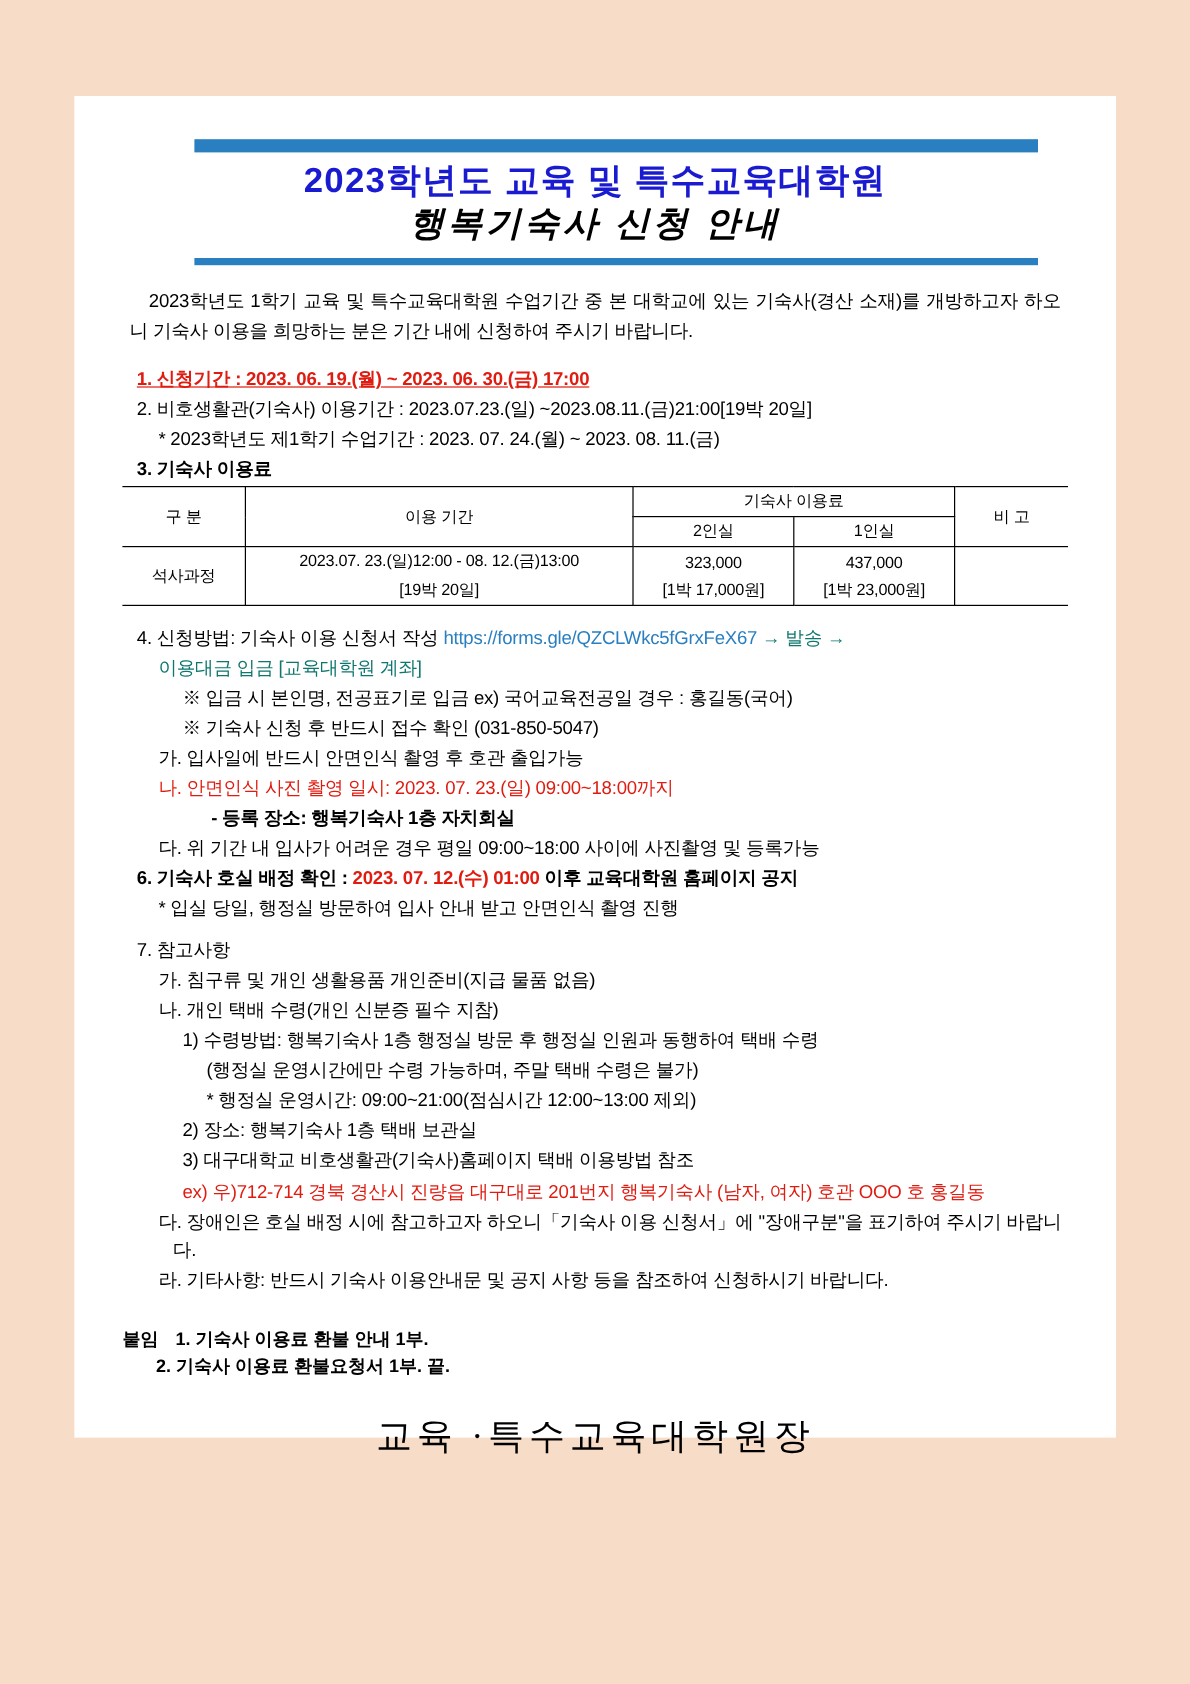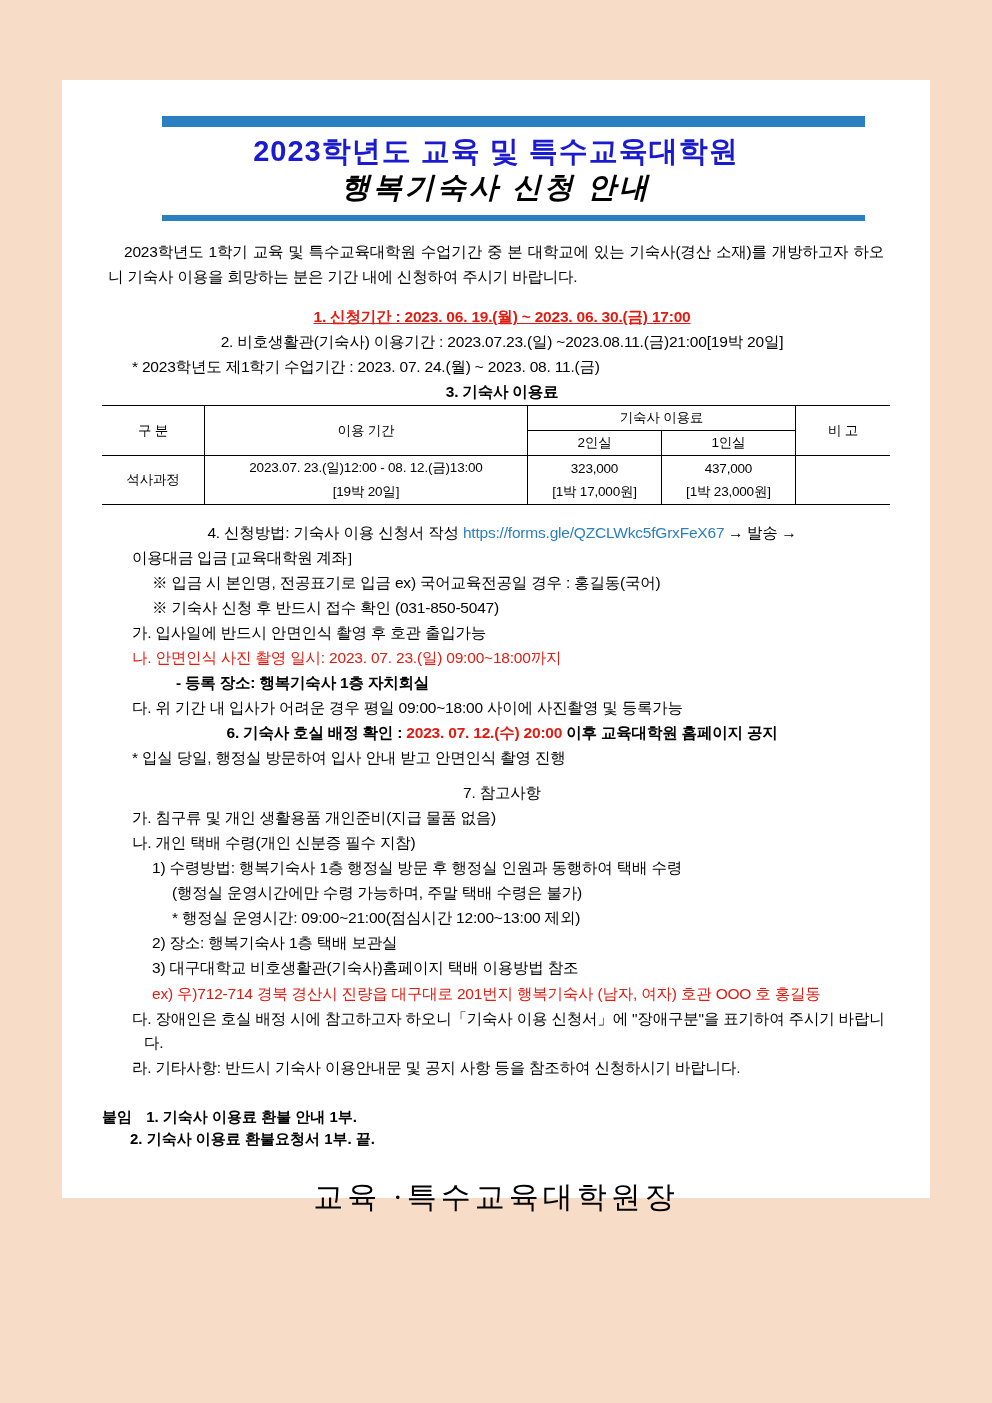--- a/index.html
+++ b/index.html
@@ -65,39 +65,38 @@
   .list {
     margin-top: 16px;
     font-size: 15.5px;
     line-height: 1.55;
     letter-spacing: -0.2px;
   }
   .li {
     padding-left: 22px;
     text-indent: -10px;
     margin-bottom: 1px;
-    text-align: center;
   }
   .li2 {
     padding-left: 42px;
     text-indent: -12px;
     margin-bottom: 1px;
   }
   .li3 {
     padding-left: 62px;
     text-indent: -12px;
     margin-bottom: 1px;
   }
   .li4 {
     padding-left: 82px;
     text-indent: -12px;
     margin-bottom: 1px;
   }
   .red { color: #e01b10; }
-  .blue { color: #000000; font-family: Liberation Serif, serif; }
+  .blue { color: #0f766e; }
   .bold { font-weight: bold; }
   .under { text-decoration: underline; }
   .unit {
     text-align: right;
     font-size: 15px;
     margin: 10px 8px 3px 0;
     font-weight: bold;
   }
   table.fee {
     border-collapse: collapse;
@@ -201,21 +200,21 @@
       <div class="li2 blue">이용대금 입금 [교육대학원 계좌]</div>
       <div class="li3">※ 입금 시 본인명, 전공표기로 입금   ex) 국어교육전공일 경우 : 홍길동(국어)</div>
       <div class="li3">※ 기숙사 신청 후 반드시 접수 확인  (031-850-5047)</div>
 
       <div class="li2">가. 입사일에 반드시 안면인식 촬영 후 호관 출입가능</div>
       <div class="li2 red">나. 안면인식 사진 촬영 일시: 2023. 07. 23.(일) 09:00~18:00까지</div>
       <div class="li3 bold" style="padding-left:86px">- 등록 장소: 행복기숙사 1층 자치회실</div>
       <div class="li2">다. 위 기간 내 입사가 어려운 경우 평일 09:00~18:00 사이에 사진촬영 및 등록가능</div>
 
       <div class="li bold">
-        <span>6. 기숙사 호실 배정 확인 : </span><span class="red">2023. 07. 12.(수) 20:00</span><span> 이후 교육대학원 홈페이지 공지</span>
+        <span>6. 기숙사 호실 배정 확인 : </span><span class="red">2023. 07. 12.(수) 01:00</span><span> 이후 교육대학원 홈페이지 공지</span>
       </div>
       <div class="li2">* 입실 당일, 행정실 방문하여 입사 안내 받고 안면인식 촬영 진행</div>
 
       <div class="gap"></div>
 
       <div class="li">7. 참고사항</div>
       <div class="li2">가. 침구류 및 개인 생활용품 개인준비(지급 물품 없음)</div>
       <div class="li2">나. 개인 택배 수령(개인 신분증 필수 지참)</div>
       <div class="li3">1) 수령방법: 행복기숙사 1층 행정실 방문 후 행정실 인원과 동행하여 택배 수령</div>
       <div class="li4">(행정실 운영시간에만 수령 가능하며, 주말 택배 수령은 불가)</div>

